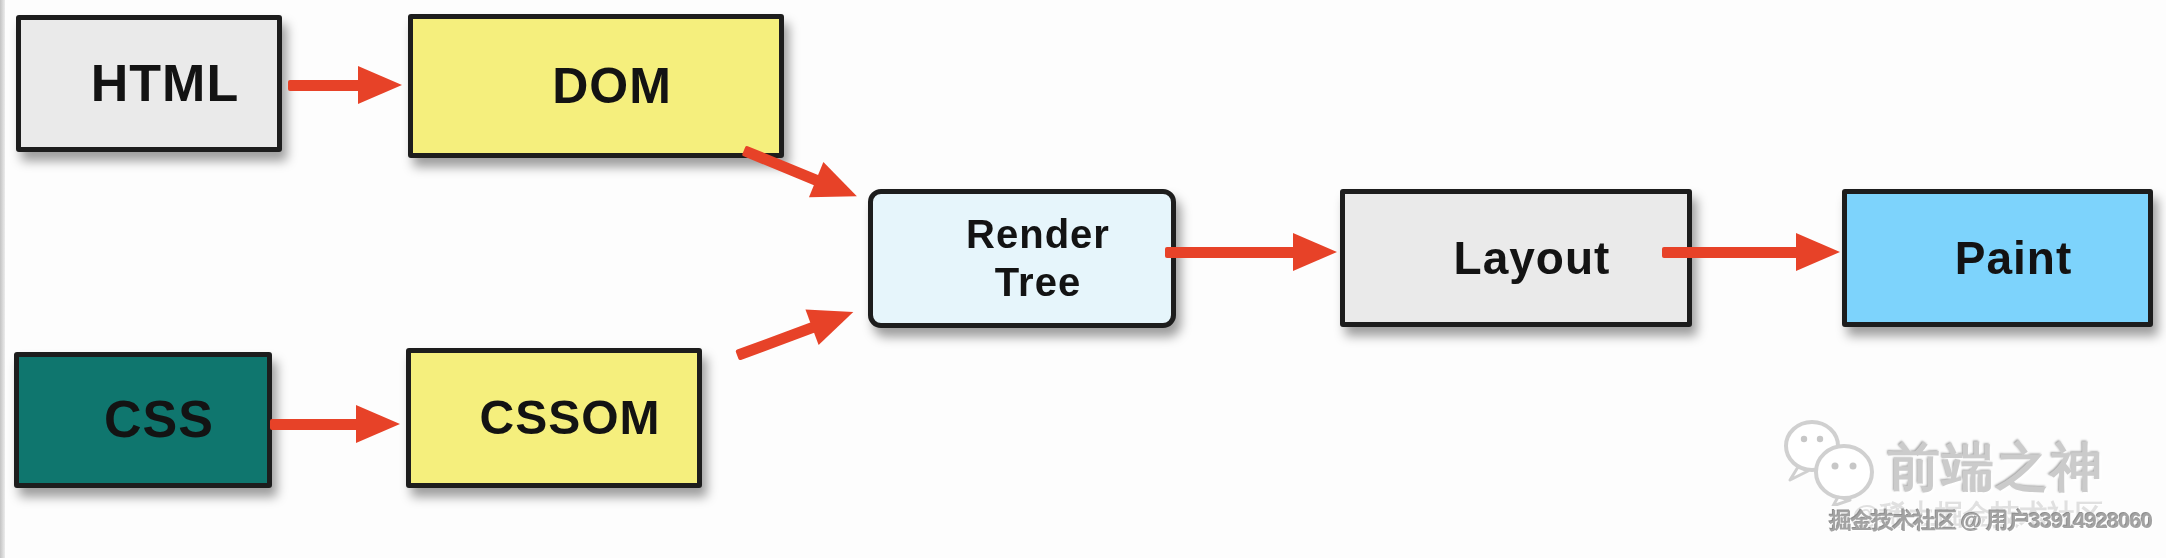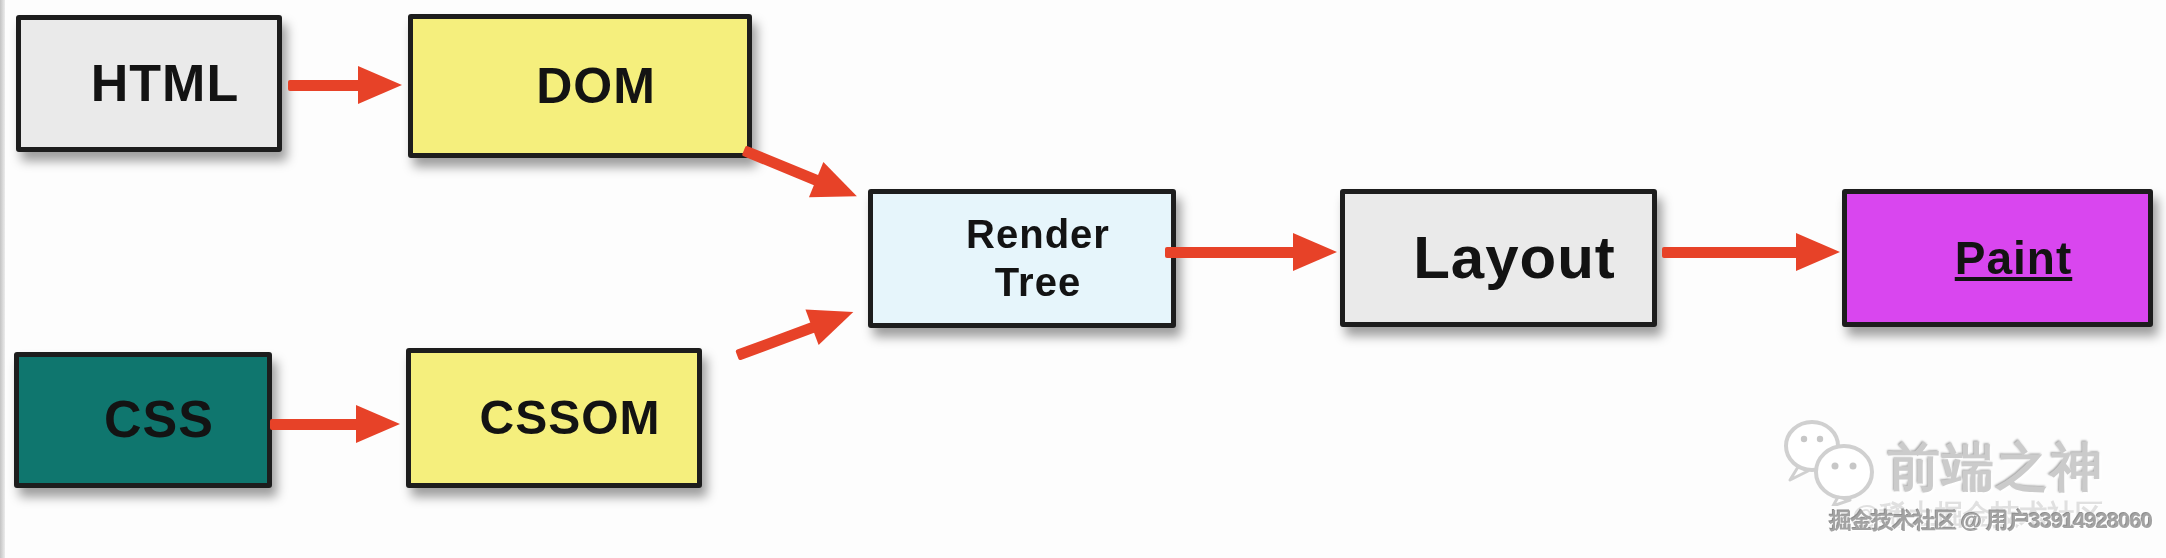--- a/index.html
+++ b/index.html
@@ -24,25 +24,25 @@
     box-sizing:border-box;
     border:5px solid var(--border);
     border-radius:3px;
     display:flex;align-items:center;justify-content:center;
     font-weight:bold;color:#131313;
     box-shadow:5px 9px 11px rgba(0,0,0,0.38);
     padding-left:32px;
   }
   .node-label{white-space:pre-line;text-align:center;line-height:1.18;letter-spacing:1px;}
   #n-html  {left:16px;  top:15px;  width:266px;height:137px;font-size:52px;}
-  #n-dom   {left:408px; top:14px;  width:344px;height:144px;font-size:50px;}
+  #n-dom   {left:408px; top:14px;  width:376px;height:144px;font-size:50px;}
   #n-css   {left:14px;  top:352px; width:258px;height:136px;font-size:52px;}
   #n-cssom {left:406px; top:348px; width:296px;height:140px;font-size:48px;}
-  #n-render{left:868px; top:189px; width:308px;height:139px;font-size:40px;}
-  #n-layout{left:1340px;top:189px; width:317px;height:138px;font-size:60px;}
+  #n-render{left:868px; top:189px; width:308px;height:139px;font-size:40px;border-radius:13px;}
+  #n-layout{left:1340px;top:189px; width:352px;height:138px;font-size:46px;}
   #n-paint {left:1842px;top:189px; width:311px;height:138px;font-size:46px;}
   
   .arrow{
     position:absolute;height:38px;
     display:flex;align-items:center;
     transform-origin:0 50%;
   }
   .arrow .shaft{flex:1;height:11px;background:var(--arrow);border-radius:2px;}
   .arrow .head{
     width:0;height:0;flex:0 0 auto;
@@ -104,21 +104,21 @@
 
   <div class="node" id="n-render" style="background-color: rgb(230, 245, 251);">
     <span class="node-label">Render
 Tree</span>
   </div>
 
   <div class="node" id="n-layout" style="background-color: rgb(234, 234, 234);">
     <span class="node-label">Layout</span>
   </div>
 
-  <div class="node" id="n-paint" style="background-color: #d946ef; text-decoration: underline;">
+  <div class="node" id="n-paint" style="background-color: #7dd3fc;">
     <span class="node-label">Paint</span>
   </div>
 
   <div class="arrow" id="a1">
     <div class="shaft"></div>
     <div class="head"></div>
   </div>
   <div class="arrow" id="a2">
     <div class="shaft"></div>
     <div class="head"></div>

